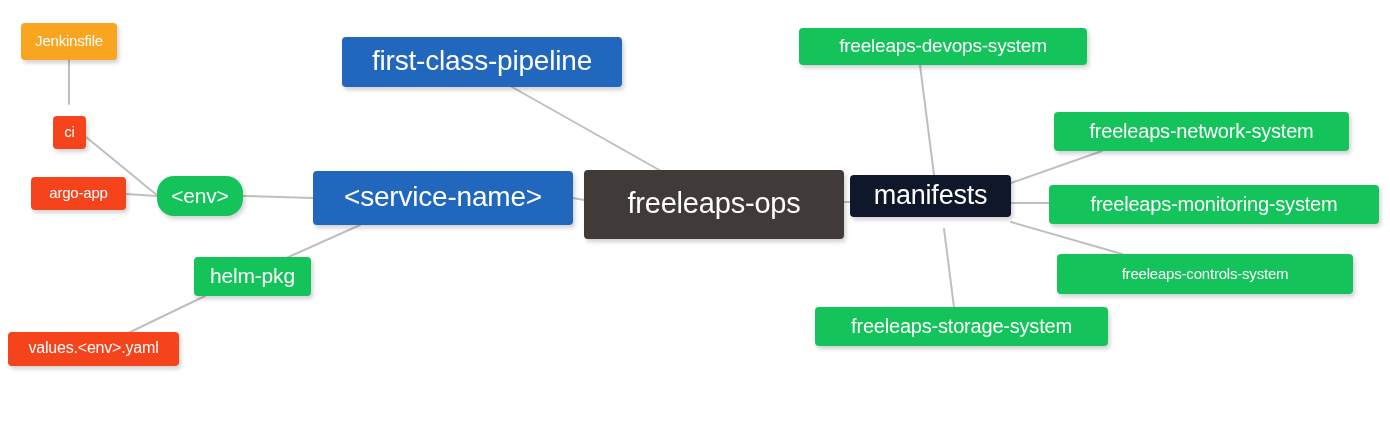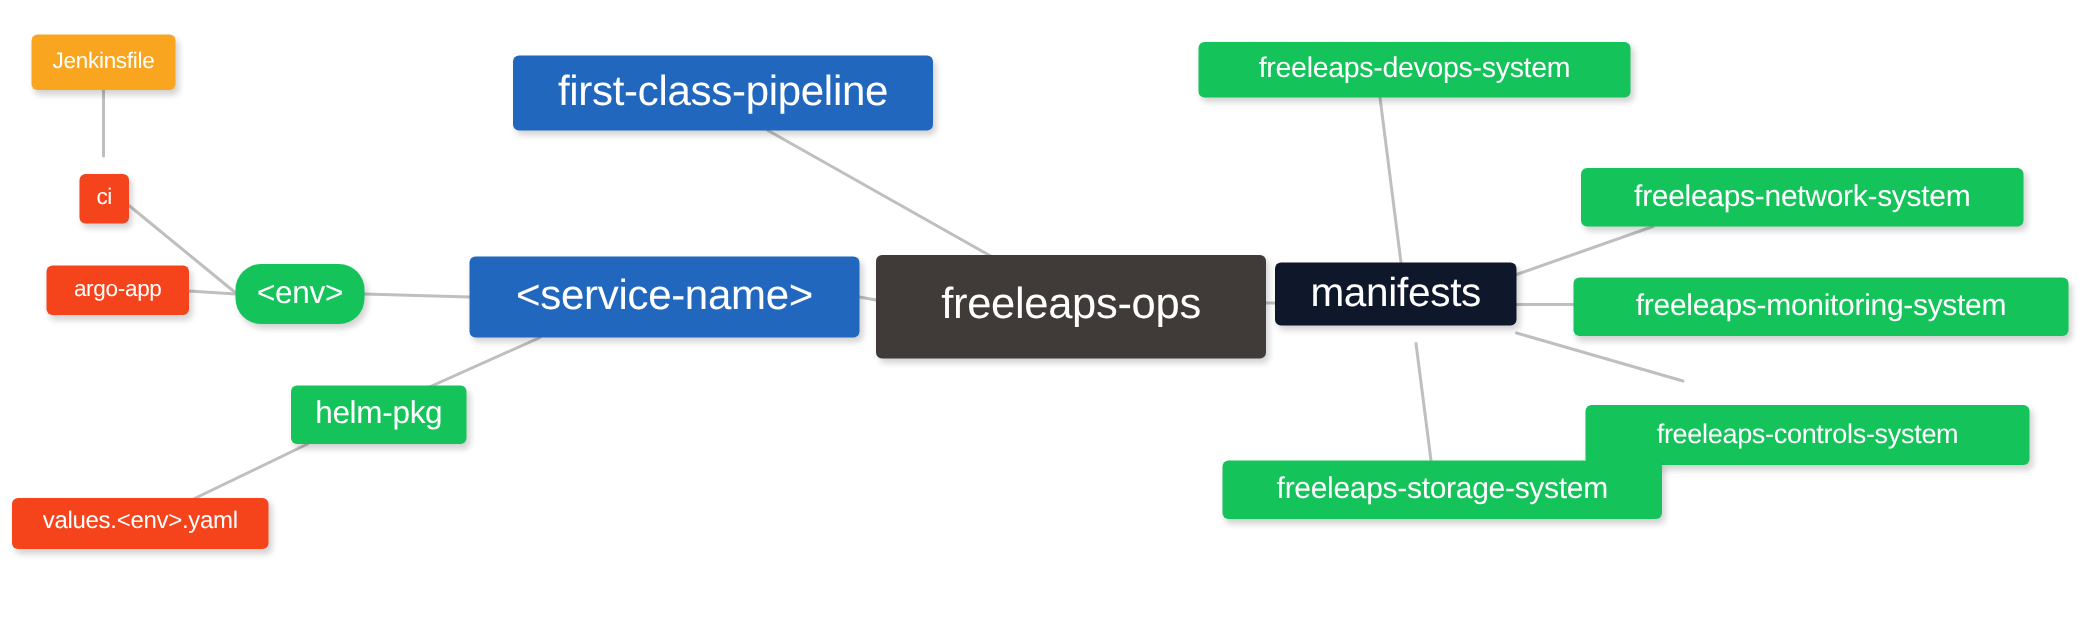--- a/index.html
+++ b/index.html
@@ -88,22 +88,22 @@
   }
   .n-network {
     left: 1054px; top: 112px; width: 295px; height: 39px;
     font-size: 20px; background: #14C45B;
   }
   .n-monitoring {
     left: 1049px; top: 185px; width: 330px; height: 39px;
     font-size: 20px; background: #14C45B;
   }
   .n-controls {
-    left: 1057px; top: 270px; width: 296px; height: 40px;
-    font-size: 18px; background: #14C45B;
+    left: 1057px; top: 254px; width: 296px; height: 40px;
+    font-size: 15px; background: #14C45B;
   }
   .n-storage {
     left: 815px; top: 307px; width: 293px; height: 39px;
     font-size: 20px; background: #14C45B;
   }
 </style>
 </head>
 <body>
 
 <div id="canvas">

